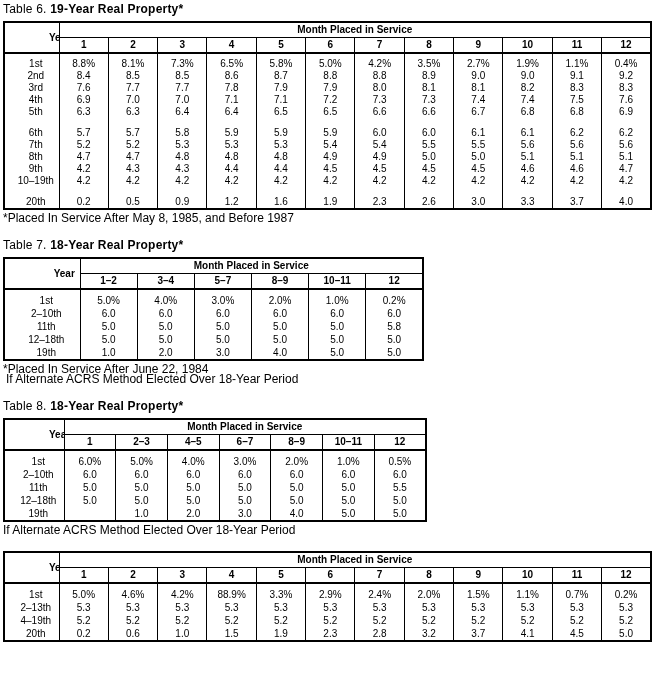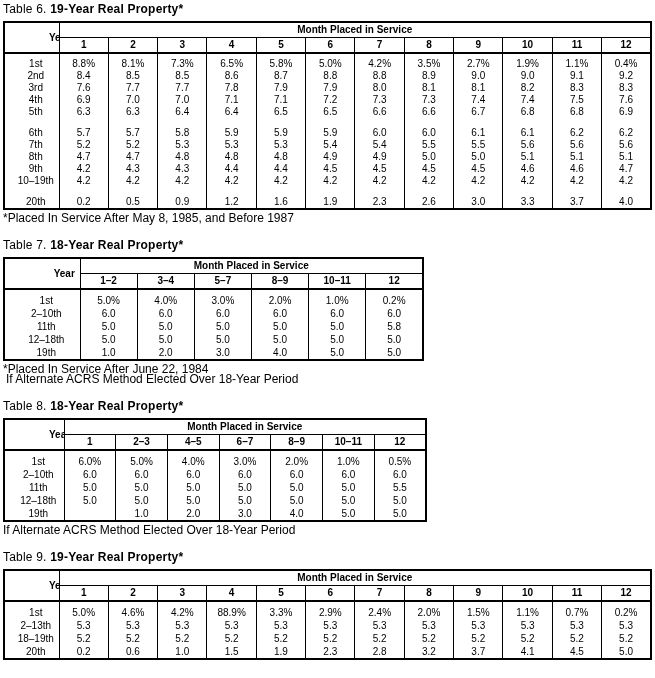--- a/index.html
+++ b/index.html
@@ -462,21 +462,20 @@
             </tr>
           </tbody>
         </table>
       </div>
     <div class="footnotes">
         <div class="footnote">If Alternate ACRS Method Elected Over 18-Year Period</div>
       </div>
   </section>
 
   <section class="section">
-    <p class="title"><span class="tp">Table 9.</span> <span class="tm">19-Year Real Property*</span></p>
     <div class="tbl lh13">
         <table style="width: 649px;">
           <colgroup>
             <col style="width: 55px;">
             <col>
             <col>
             <col>
             <col>
             <col>
             <col>
@@ -532,21 +531,21 @@
               <td>5.3</td>
               <td>5.3</td>
               <td>5.3</td>
               <td>5.3</td>
               <td>5.3</td>
               <td>5.3</td>
               <td>5.3</td>
               <td>5.3</td>
             </tr>
             <tr>
-              <td class="rowlabel">18–19th</td>
+              <td class="rowlabel">4–19th</td>
               <td>5.2</td>
               <td>5.2</td>
               <td>5.2</td>
               <td>5.2</td>
               <td>5.2</td>
               <td>5.2</td>
               <td>5.2</td>
               <td>5.2</td>
               <td>5.2</td>
               <td>5.2</td>

